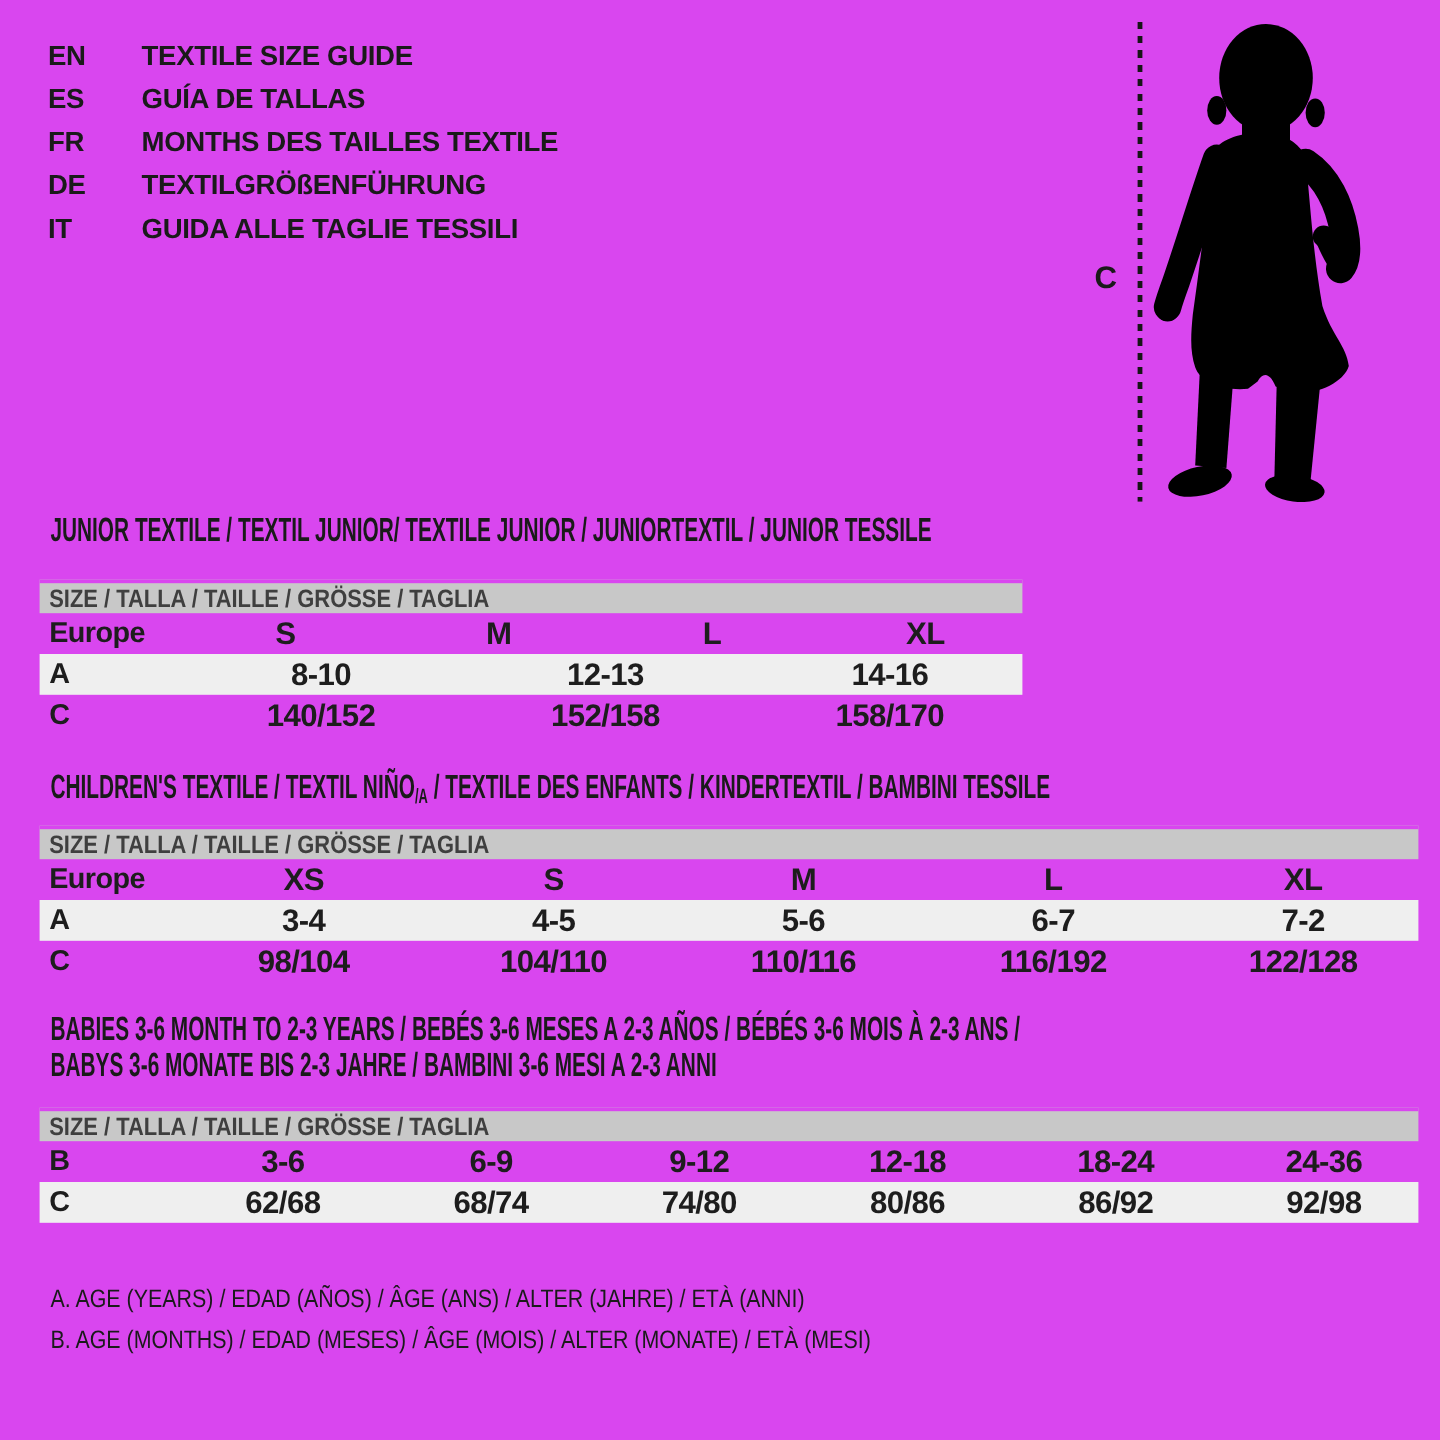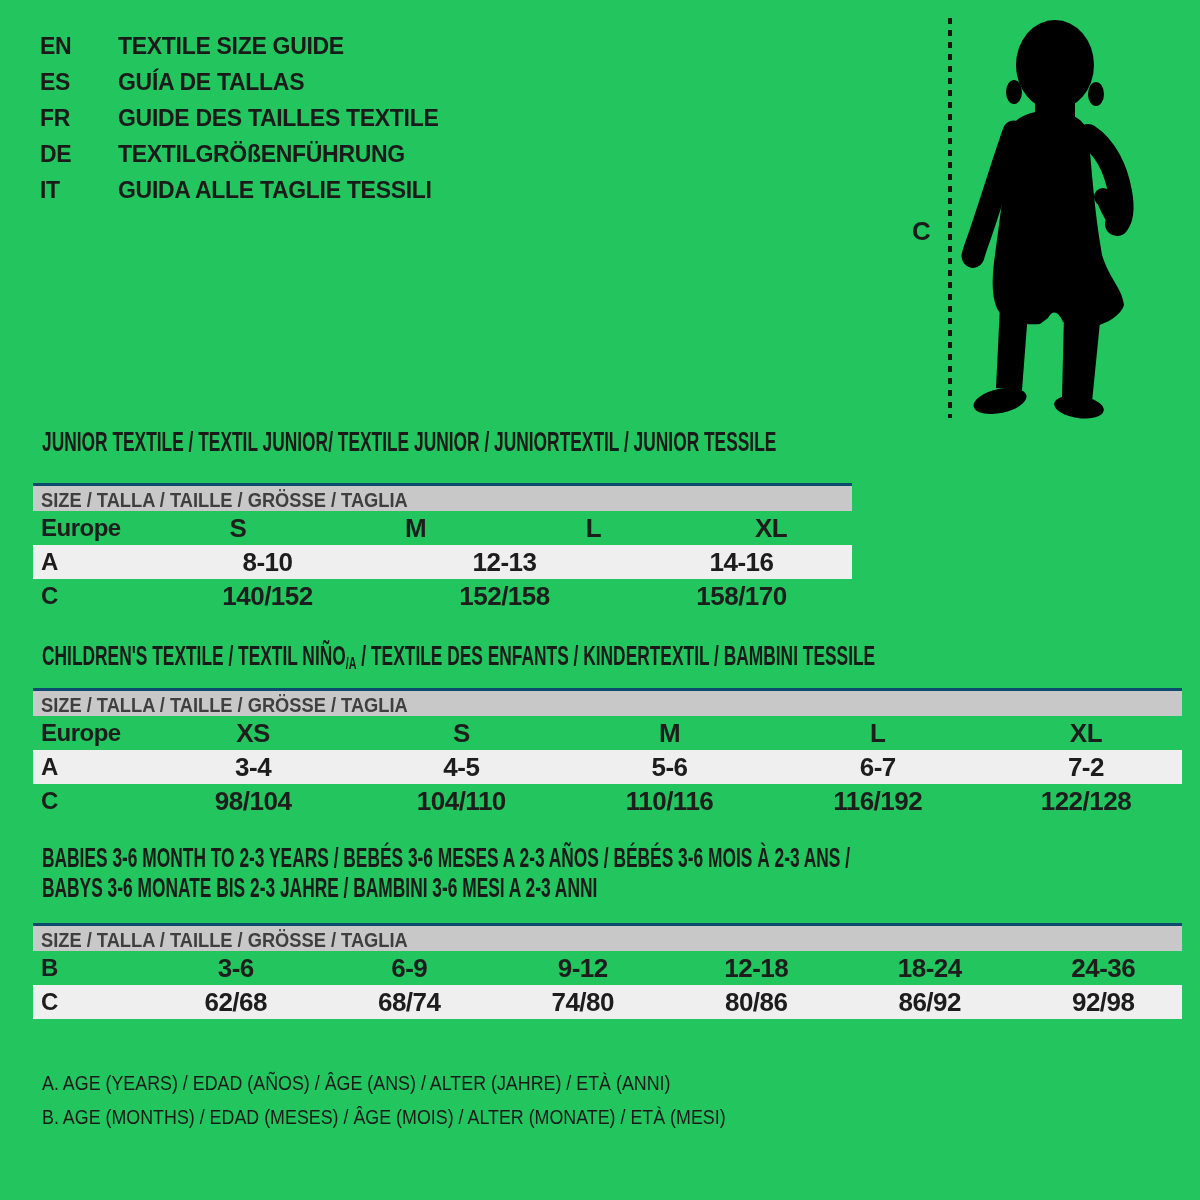--- a/index.html
+++ b/index.html
@@ -2,21 +2,21 @@
 <html><head>
 <meta charset="utf-8">
 <title>Size Guide</title>
 <style>
   html,body{margin:0;padding:0;}
   body{
     width:1200px;height:1200px;background:#ffffff;
     font-family:"Liberation Sans","DejaVu Sans",sans-serif;
     color:#1a1a1a;overflow:hidden;
   }
-  .page{position:relative;width:1200px;height:1200px;background:#22c55e;}
+  .page{position:relative;width:1200px;height:1200px;background:#d946ef;}
 
   
   .cx{display:inline-block;white-space:nowrap;transform:scaleX(0.62);transform-origin:0 50%;}
   .cxm{display:inline-block;white-space:nowrap;transform:scaleX(0.87);transform-origin:0 50%;}
   .cxl{display:inline-block;white-space:nowrap;transform:scaleX(0.85);transform-origin:0 50%;}
 
   
   .lang-block{position:absolute;left:40px;top:28px;}
   .lang-row{display:flex;height:36px;align-items:center;font-size:23px;font-weight:700;letter-spacing:-0.3px;}
   .lang-code{width:78px;flex:0 0 78px;}
@@ -37,21 +37,21 @@
   .h-children{top:641px;}
   .h-babies{top:843px;line-height:36px;}
   .sub-small{font-size:0.62em;position:relative;top:0.22em;}
 
   
   .sg-table{position:absolute;left:33px;}
   .t-junior{top:483px;width:819px;}
   .t-children{top:688px;width:1149px;}
   .t-babies{top:923px;width:1149px;}
   .thead{
-    height:28px;line-height:28px;background:#c8c8c8;border-top:3px solid #0c4a6e;
+    height:28px;line-height:28px;background:#c8c8c8;border-top:3px solid #d946ef;
     color:#3f3f3f;font-weight:700;font-size:21px;padding-left:8px;box-sizing:border-box;
   }
   .trow{display:flex;height:34px;line-height:34px;font-size:26px;font-weight:700;letter-spacing:-0.5px;color:#1d1d1d;gap:16px;}
   .trow.striped{background:#efefef;}
   .tlabel{width:108px;flex:0 0 108px;padding-left:8px;box-sizing:border-box;text-align:left;font-size:24px;}
   .tcell{flex:1 1 0;text-align:center;}
 
   
   .legend{position:absolute;left:42px;top:1066px;}
   .legend p{margin:0;height:34px;line-height:34px;font-size:21px;font-weight:400;white-space:nowrap;}
@@ -65,21 +65,21 @@
     <div class="lang-row">
       <span class="lang-code">EN</span>
       <span class="lang-title">TEXTILE SIZE GUIDE</span>
     </div>
     <div class="lang-row">
       <span class="lang-code">ES</span>
       <span class="lang-title">GUÍA DE TALLAS</span>
     </div>
     <div class="lang-row">
       <span class="lang-code">FR</span>
-      <span class="lang-title">GUIDE DES TAILLES TEXTILE</span>
+      <span class="lang-title">MONTHS DES TAILLES TEXTILE</span>
     </div>
     <div class="lang-row">
       <span class="lang-code">DE</span>
       <span class="lang-title">TEXTILGRÖßENFÜHRUNG</span>
     </div>
     <div class="lang-row">
       <span class="lang-code">IT</span>
       <span class="lang-title">GUIDA ALLE TAGLIE TESSILI</span>
     </div>
   </header>

